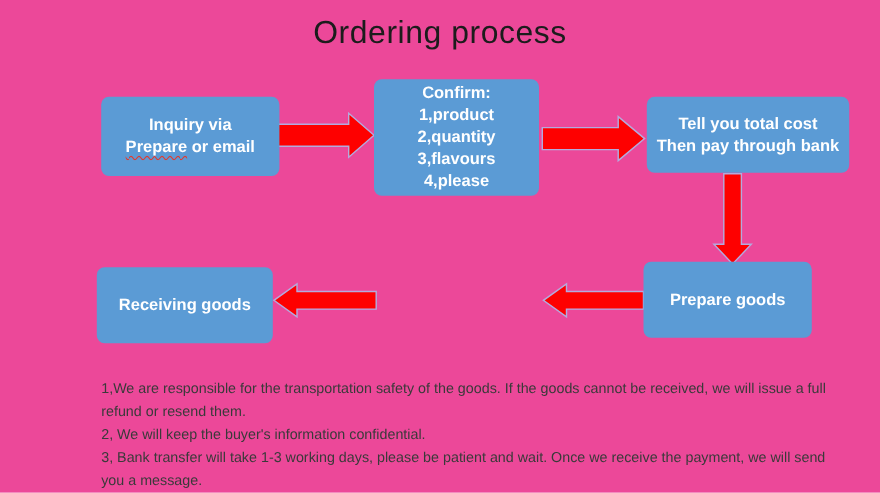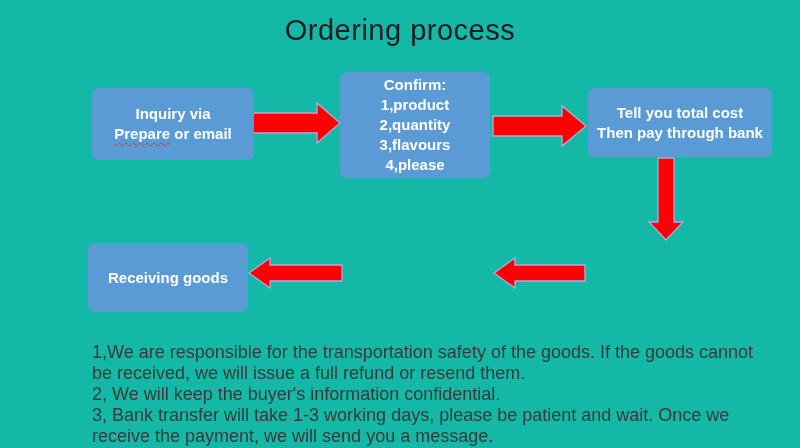--- a/index.html
+++ b/index.html
@@ -1,21 +1,21 @@
 <!DOCTYPE html>
 <html><head>
 <meta charset="utf-8">
 <style>
   * { margin: 0; padding: 0; box-sizing: border-box; }
   html, body { background: #fff; }
   .slide {
     position: relative;
     width: 800px;
     height: 448px;
-    background: #14b8a6;
+    background: #ec4899;
     font-family: "Liberation Sans", sans-serif;
     overflow: hidden;
   }
   .title {
     position: absolute;
     left: 0; right: 0;
     top: 14px;
     text-align: center;
     font-size: 29px;
     font-weight: 400;
@@ -58,21 +58,21 @@
     fill: #fe0000;
     stroke: #b3aade;
     stroke-width: 1.3;
     stroke-linejoin: miter;
   }
   .notes {
     position: absolute;
     left: 92px;
     top: 342px;
     width: 674px;
-    font-size: 18px;
+    font-size: 13px;
     line-height: 21px;
     color: #3a3a3a;
   }
   .notes p { margin: 0; }
 </style>
 </head>
 <body>
 
 <div class="slide">
 
@@ -99,20 +99,23 @@
     <span>2,quantity</span>
     <span>3,flavours</span>
     <span>4,please</span>
   </div>
 
   <div class="box" id="box-total">
     <span>Tell you total cost</span>
     <span>Then pay through bank</span>
   </div>
 
+  <div class="box" id="box-prepare">
+    <span>Prepare goods</span>
+  </div>
 
 
   <div class="box" id="box-receiving">
     <span>Receiving goods</span>
   </div>
 
   <div class="notes">
     <p>1,We are responsible for the transportation safety of the goods. If the goods cannot be received, we will issue a full refund or resend them.</p>
     <p>2, We will keep the buyer's information confidential.</p>
     <p>3, Bank transfer will take 1-3 working days, please be patient and wait. Once we receive the payment, we will send you a message.</p>

